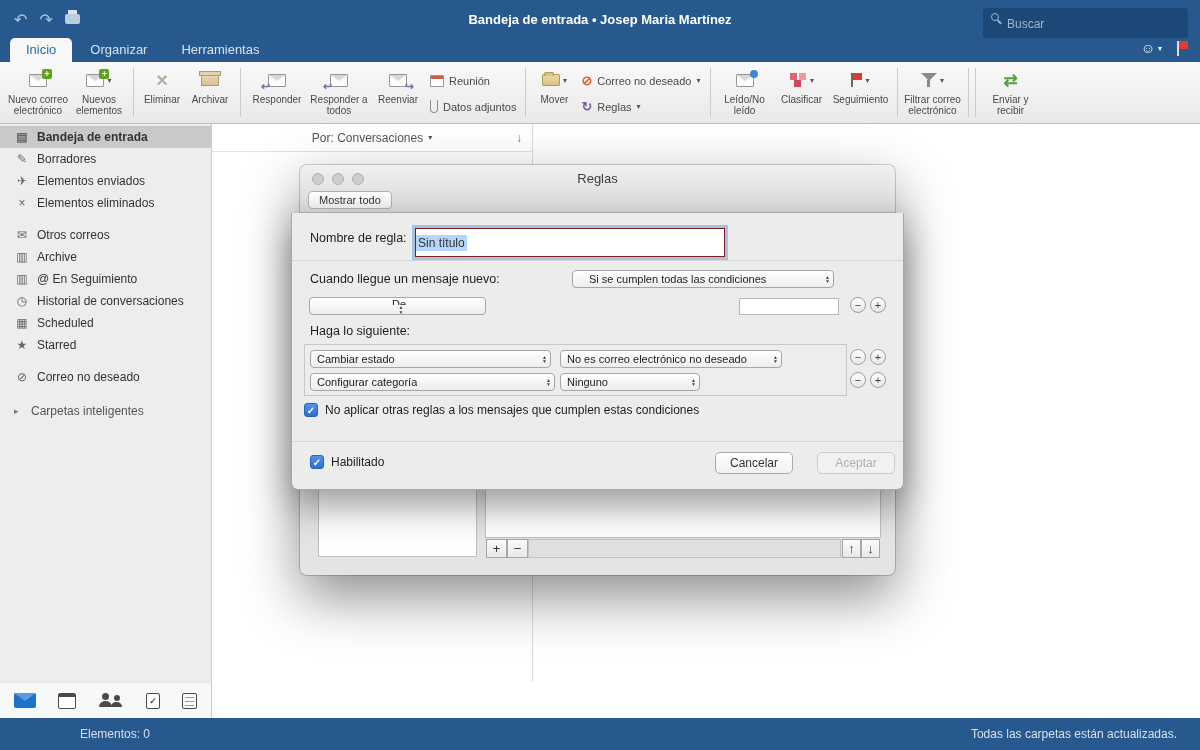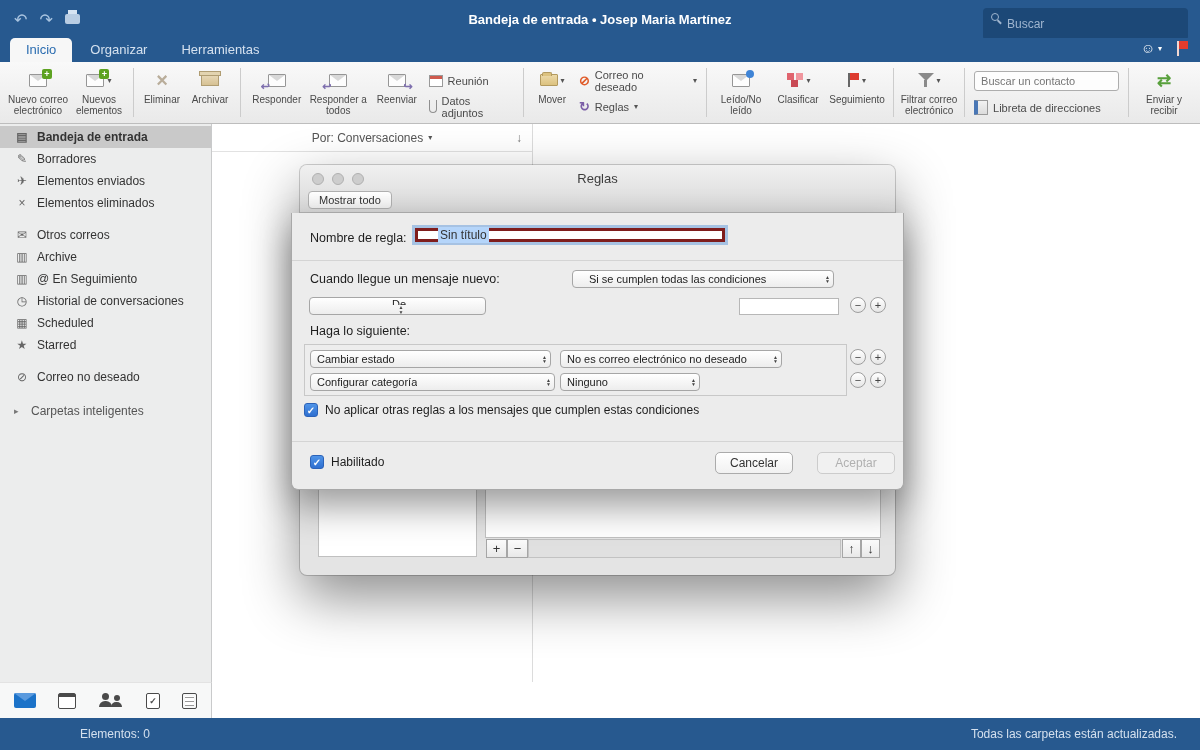--- a/index.html
+++ b/index.html
@@ -114,21 +114,21 @@
   .rwin-title { position:absolute; left:0; right:0; top:6px; text-align:center; font-size:13px; color:#3c3c3c; }
   .btn-showall { position:absolute; left:8px; top:26px; height:18px; padding:0 10px; background:linear-gradient(#fff,#f0f0f0); border:1px solid #b0b0b0; border-radius:4px; font-size:11px; color:#333; display:flex; align-items:center; }
   .rw-list { position:absolute; left:18px; top:260px; width:159px; height:132px; background:#fff; border:1px solid #c0c0c0; z-index:1; }
   .rw-detail { position:absolute; left:185px; top:260px; width:396px; height:113px; background:#fff; border:1px solid #c0c0c0; z-index:1; }
   .sqbtn { position:absolute; width:21px; height:19px; border:1px solid #a6a6a6; background:linear-gradient(#fcfcfc,#e8e8e8); font-size:13px; display:flex; align-items:center; justify-content:center; color:#333; z-index:1; }
   .rw-bar { position:absolute; left:228px; top:374px; width:313px; height:19px; background:#e0e0e0; border:1px solid #c2c2c2; z-index:1; }
 
   
   .sheet { position:absolute; left:-9px; top:48px; width:613px; height:277px; background:#ececec; border:1px solid #a8a8a8; border-top:none; border-radius:0 0 7px 7px; box-shadow:0 16px 36px rgba(0,0,0,.4); z-index:12;text-decoration:underline; }
   .slabel { position:absolute; font-size:12.5px; color:#1d1d1d; white-space:nowrap; }
-  .name-input { position:absolute; left:123px; top:15px; width:310px; height:14px; background:#fff; border:3px solid #7f1d1d; box-shadow:0 0 0 3px rgba(110,160,220,.55); display:flex; align-items:center; padding:0 20px; font-size:12px; }
+  .name-input { position:absolute; left:123px; top:15px; width:310px; height:29px; background:#fff; border:1px solid #7f1d1d; box-shadow:0 0 0 3px rgba(110,160,220,.55); display:flex; align-items:center; padding:0 0; font-size:12px; }
   .name-input .seltxt { background:#b5d5fa; padding:1px 2px; }
   .hline { position:absolute; left:0; right:0; height:1px; background:#d4d4d4; }
   .popup { position:absolute; height:18px; background:linear-gradient(#ffffff,#ededed); border:1px solid #a6a6a6; border-radius:4px; display:flex; align-items:center; justify-content:space-between; padding:0 3px 0 6px; font-size:11px; color:#222; }
   .ptext { white-space:nowrap; overflow:hidden; }
   .parr { display:flex; flex-direction:column; align-items:center; justify-content:center; margin-left:4px; flex:none; }
   .parr i { font-style:normal; font-size:5px; line-height:4.5px; color:#444; }
   .cond-input { position:absolute; left:447px; top:85px; width:100px; height:17px; border:1px solid #b7b7b7; background:#fff; font-size:11px; padding:0 4px; font-family:"Liberation Sans",sans-serif; }
   .cirbtn { position:absolute; width:16px; height:16px; border-radius:50%; border:1px solid #9e9e9e; background:linear-gradient(#fff,#e6e6e6); color:#444; font-size:11px; display:flex; align-items:center; justify-content:center; }
   .actions-box { position:absolute; left:12px; top:131px; width:543px; height:52px; background:#ededed; border:1px solid #c8c8c8; }
   .cbx { width:14px; height:14px; border-radius:3px; background:linear-gradient(#4f94e8,#2e6fd0); border:1px solid #2b62b8; color:#fff; font-size:10px; font-weight:bold; display:inline-flex; align-items:center; justify-content:center; flex:none; }
@@ -295,29 +295,20 @@
     <div class="rgroup">
       <div class="rbtn w60">
         <span class="ric">
             <span class="i-funnel"></span>
             <span class="caret">▾</span>
           </span>
         <span class="rlb">Filtrar correo electrónico</span>
       </div>
     </div>
     <div class="rsep"></div>
-    <div class="rgroup g7">
-      <div class="rstack">
-        <input class="find-input" placeholder="Buscar un contacto" style="">
-        <div class="rrow">
-          <span class="i-book"></span>
-          <span>Libreta de direcciones</span>
-        </div>
-      </div>
-    </div>
     <div class="rsep"></div>
     <div class="rgroup">
       <div class="rbtn w60">
         <span class="ric">
             <span class="g-sr">⇄</span>
           </span>
         <span class="rlb">Enviar y recibir</span>
       </div>
     </div>
   </div>

